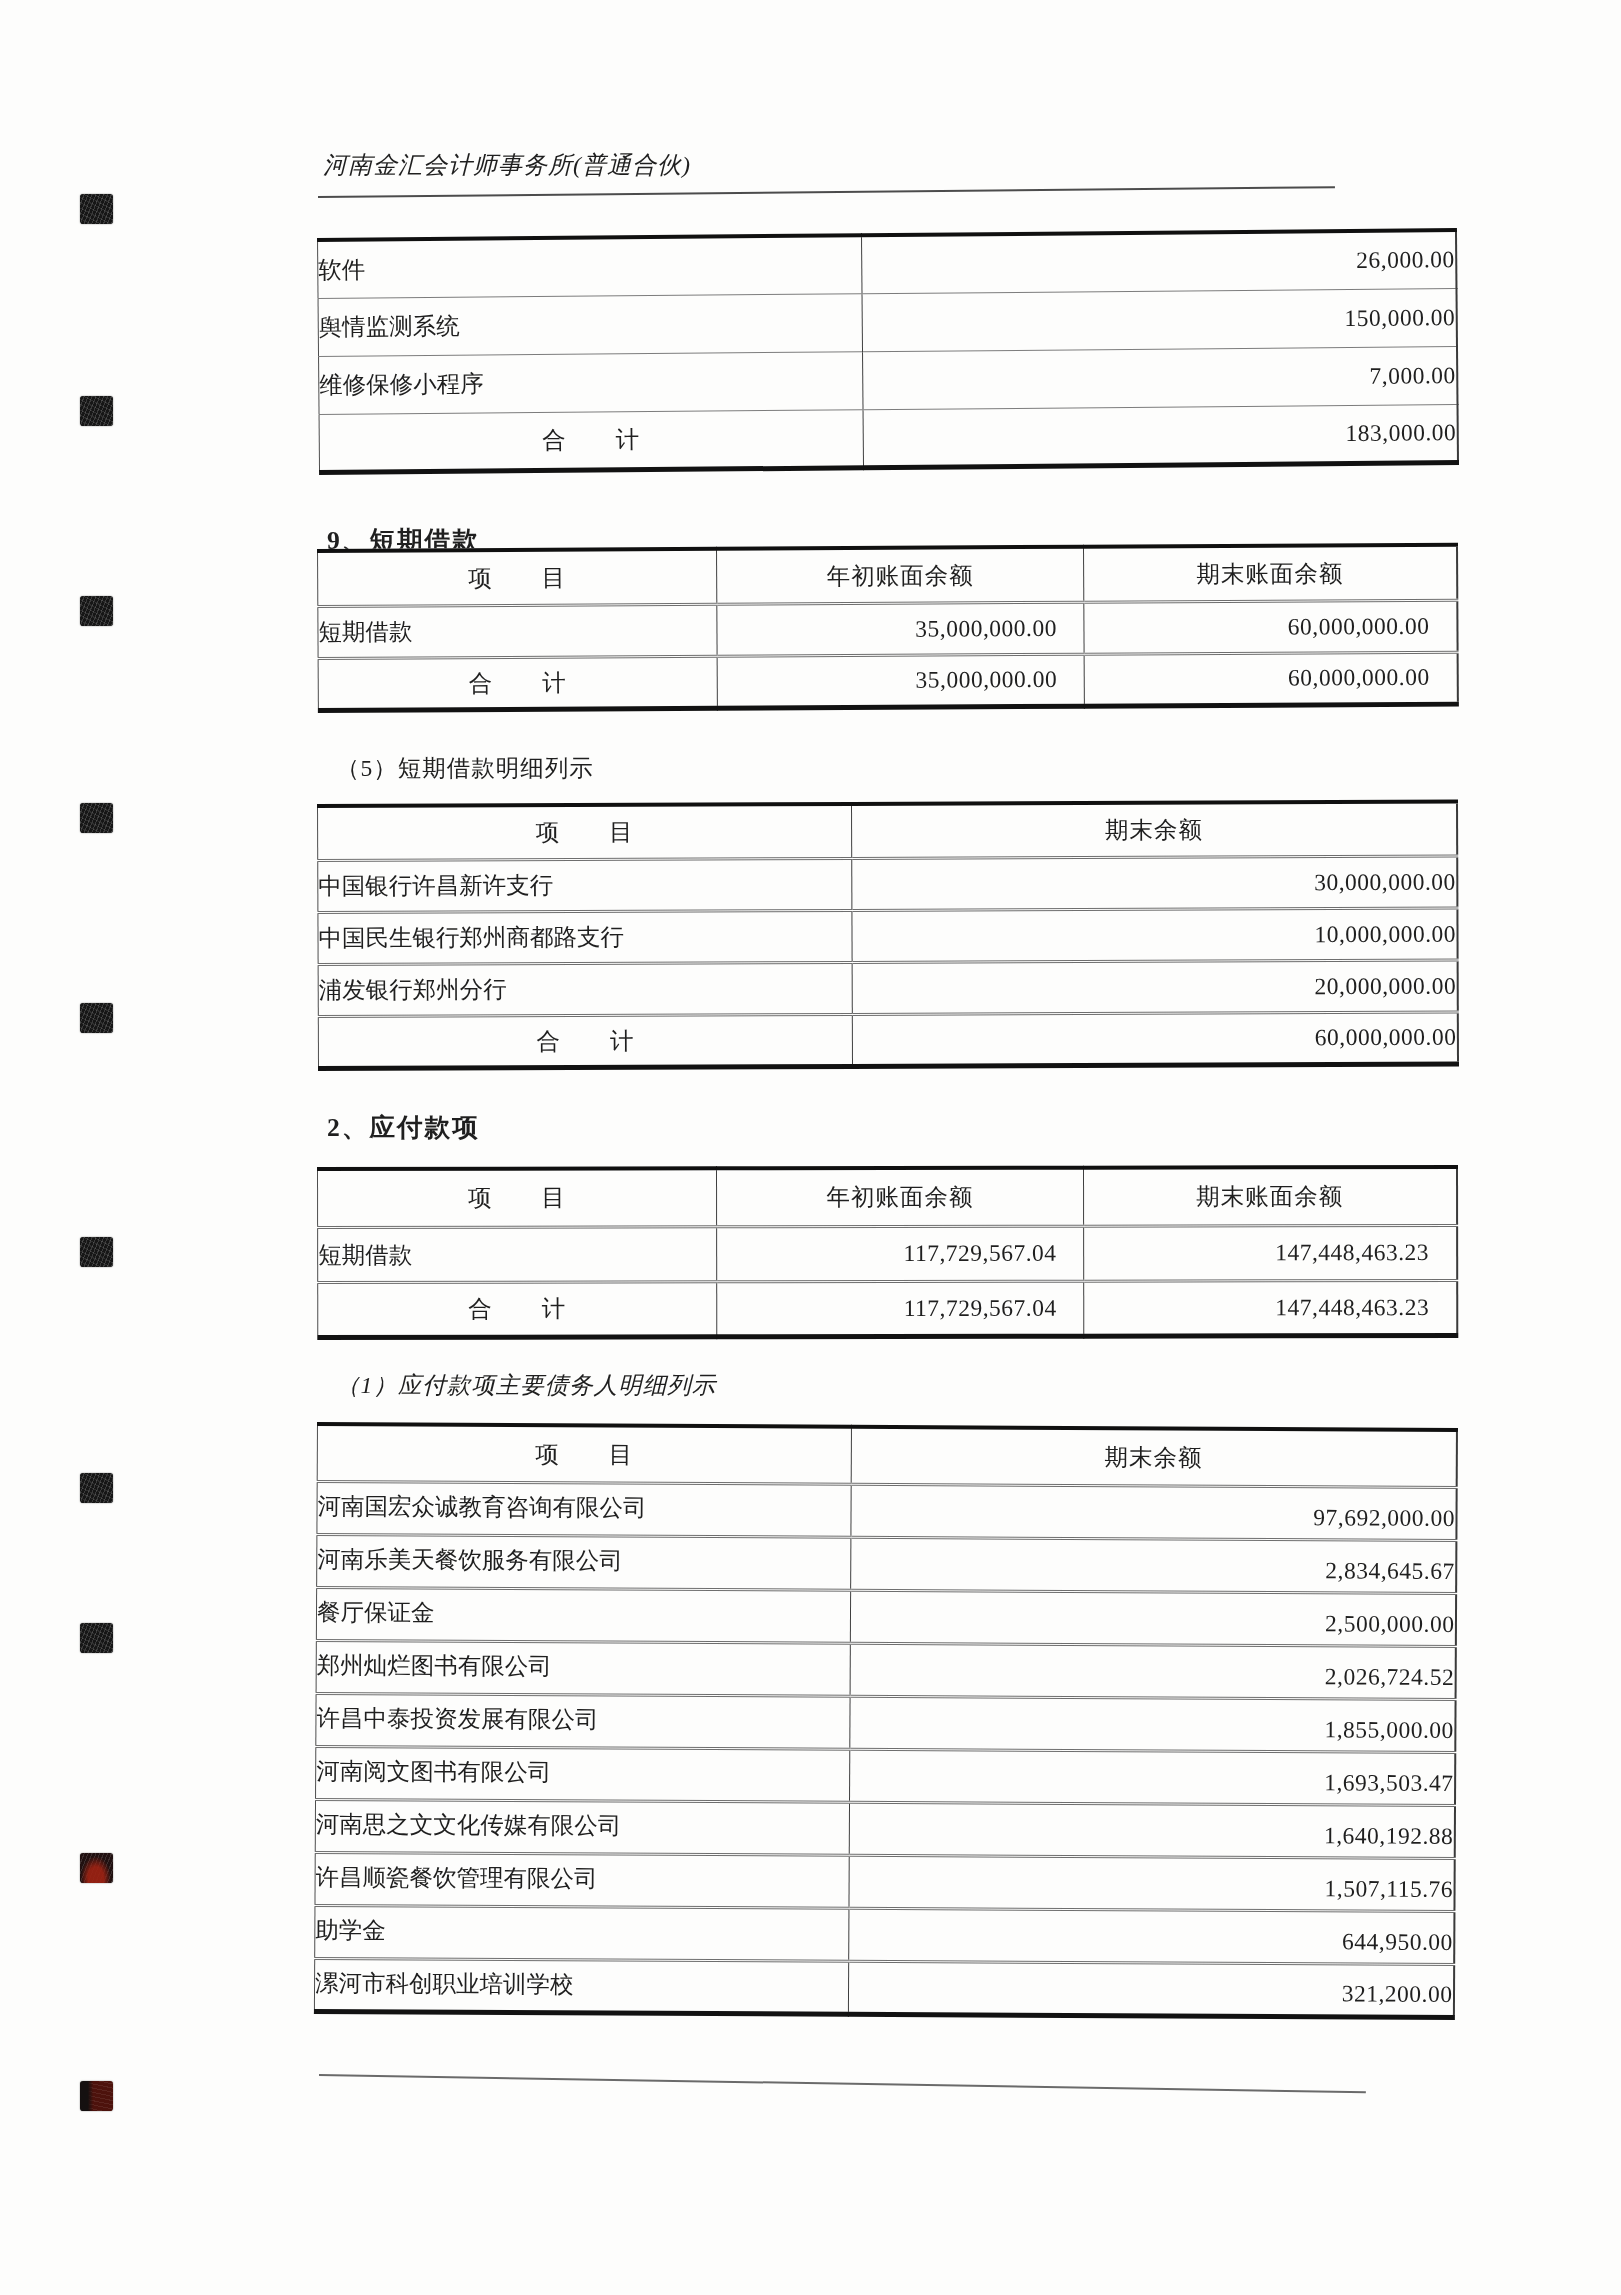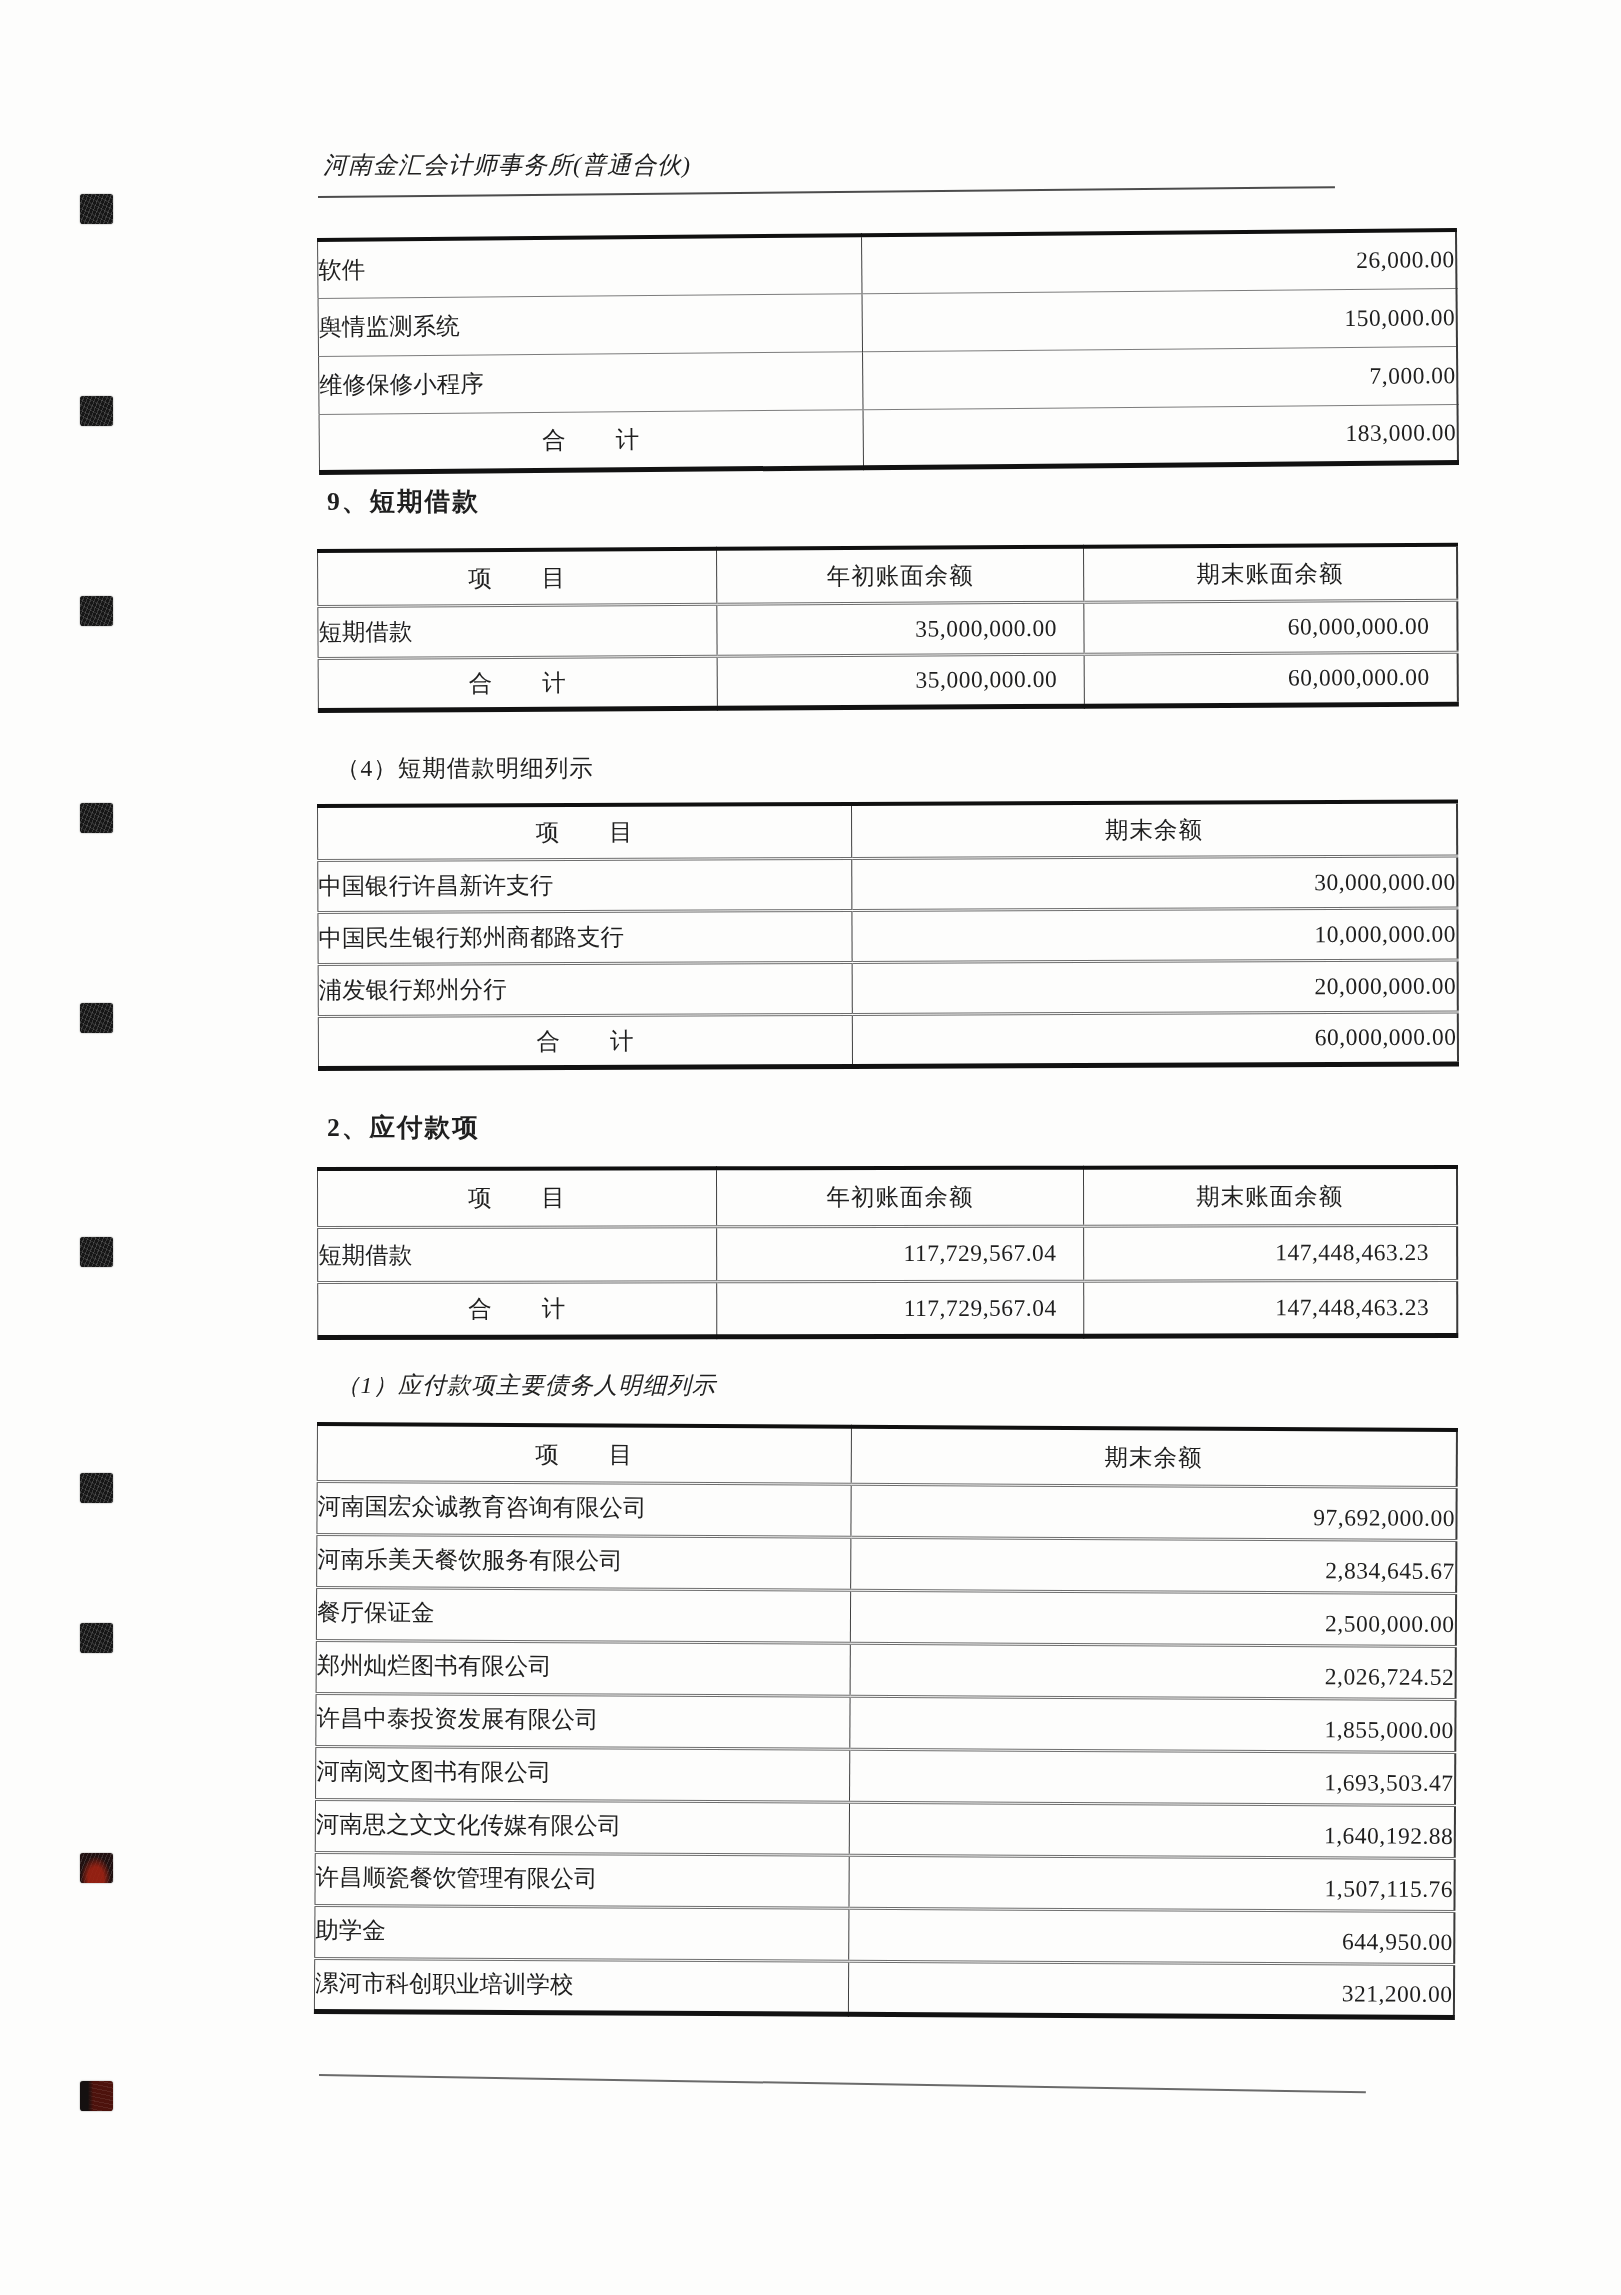--- a/index.html
+++ b/index.html
@@ -67,21 +67,21 @@
     letter-spacing:2px;
     white-space:nowrap;
   }
   .h-sub{
     position:absolute;
     left:336px;
     font-size:23.5px;
     letter-spacing:1px;
     white-space:nowrap;
   }
-  #h9{top:484px;}
+  #h9{top:523px;}
   #h10{top:1110px;}
   #h9s{top:752px;}
   #h10s{top:1369px;font-style:italic;}
 
   
   table.tbl{
     position:absolute;
     left:317px;
     width:1139px;
     border-collapse:collapse;
@@ -196,21 +196,21 @@
       <td class="amt">60,000,000.00</td>
     </tr>
     <tr>
       <td class="center">合　　计</td>
       <td class="amt">35,000,000.00</td>
       <td class="amt">60,000,000.00</td>
     </tr>
   </tbody>
     </table>
 
-  <div class="h-sub" id="h9s">（4）短期借款明细列示</div>
+  <div class="h-sub" id="h9s">（5）短期借款明细列示</div>
 
   <table class="tbl t3">
     <colgroup>
         <col style="width:534px">
         <col style="width:605px">
       </colgroup>
     <tbody>
         <tr class="hrow">
       <td class="center">项　　目</td>
       <td class="center">期末余额</td>

